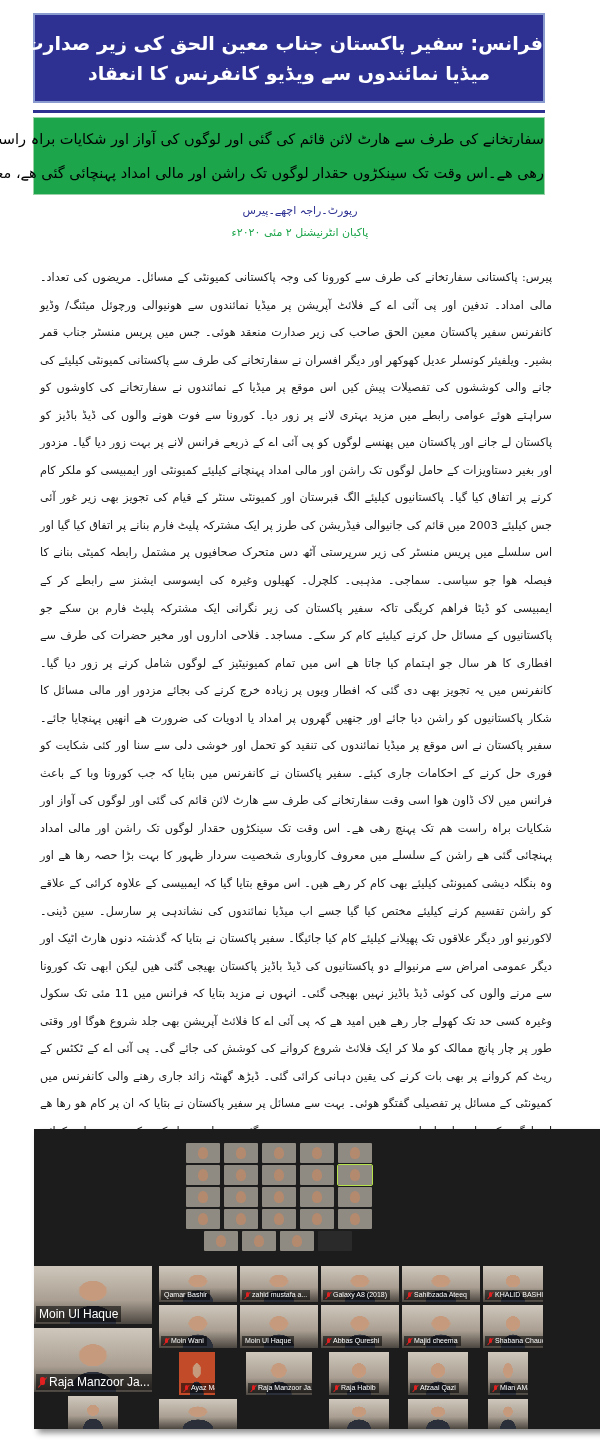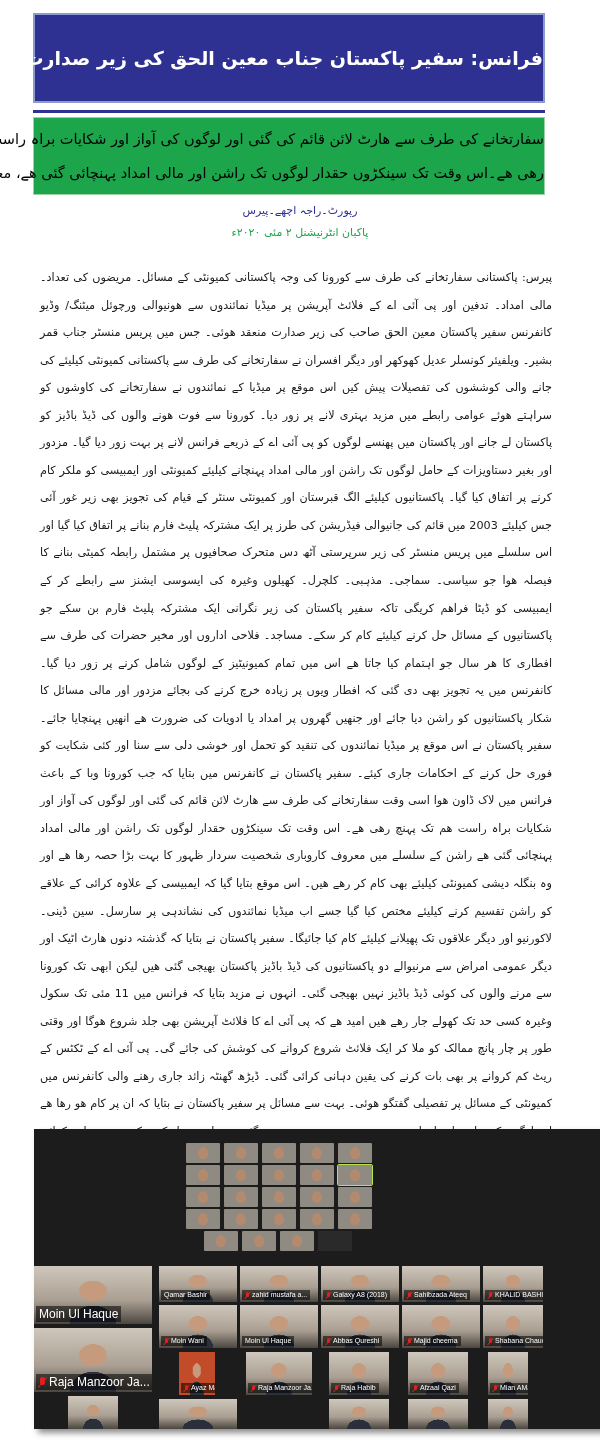--- a/index.html
+++ b/index.html
@@ -55,20 +55,21 @@
   .mic-off::after { content:""; position:absolute; left:2px; top:-1px; width:1px; height:9px; background:#e02020; transform:rotate(40deg); }
   .tile.big .mic-off { width:8px; height:11px; }
   .tile.big .mic-off::before { width:5px; height:8px; left:1px; }
   .tile.big .mic-off::after { height:13px; left:3px; }
 </style>
 </head>
 <body>
 
 <div class="headline-box">
   <div class="headline-line">فرانس:  سفیر پاکستان جناب معین الحق کی زیر صدارت پاکستانی کمیونٹی مسائل پر</div>
+  <div class="headline-line">میڈیا نمائندوں سے ویڈیو کانفرنس کا انعقاد</div>
 </div>
 <div class="blue-rule"></div>
 
 <div class="subhead-box">
   <div class="subhead-line">سفارتخانے کی طرف سے ھارٹ لائن قائم کی گئی اور لوگوں کی آواز اور شکایات براہ راست ھم تک پہنچ</div>
   <div class="subhead-line">رھی ھے۔اس وقت تک سینکڑوں حقدار لوگوں تک راشن اور مالی امداد پہنچائی گئی ھے، معین الحق</div>
 </div>
 
 <div class="byline reporter">رپورٹ۔راجہ اچھے۔پیرس</div>
 <div class="byline source">پاکبان انٹرنیشنل ۲ مئی ۲۰۲۰ء</div>

